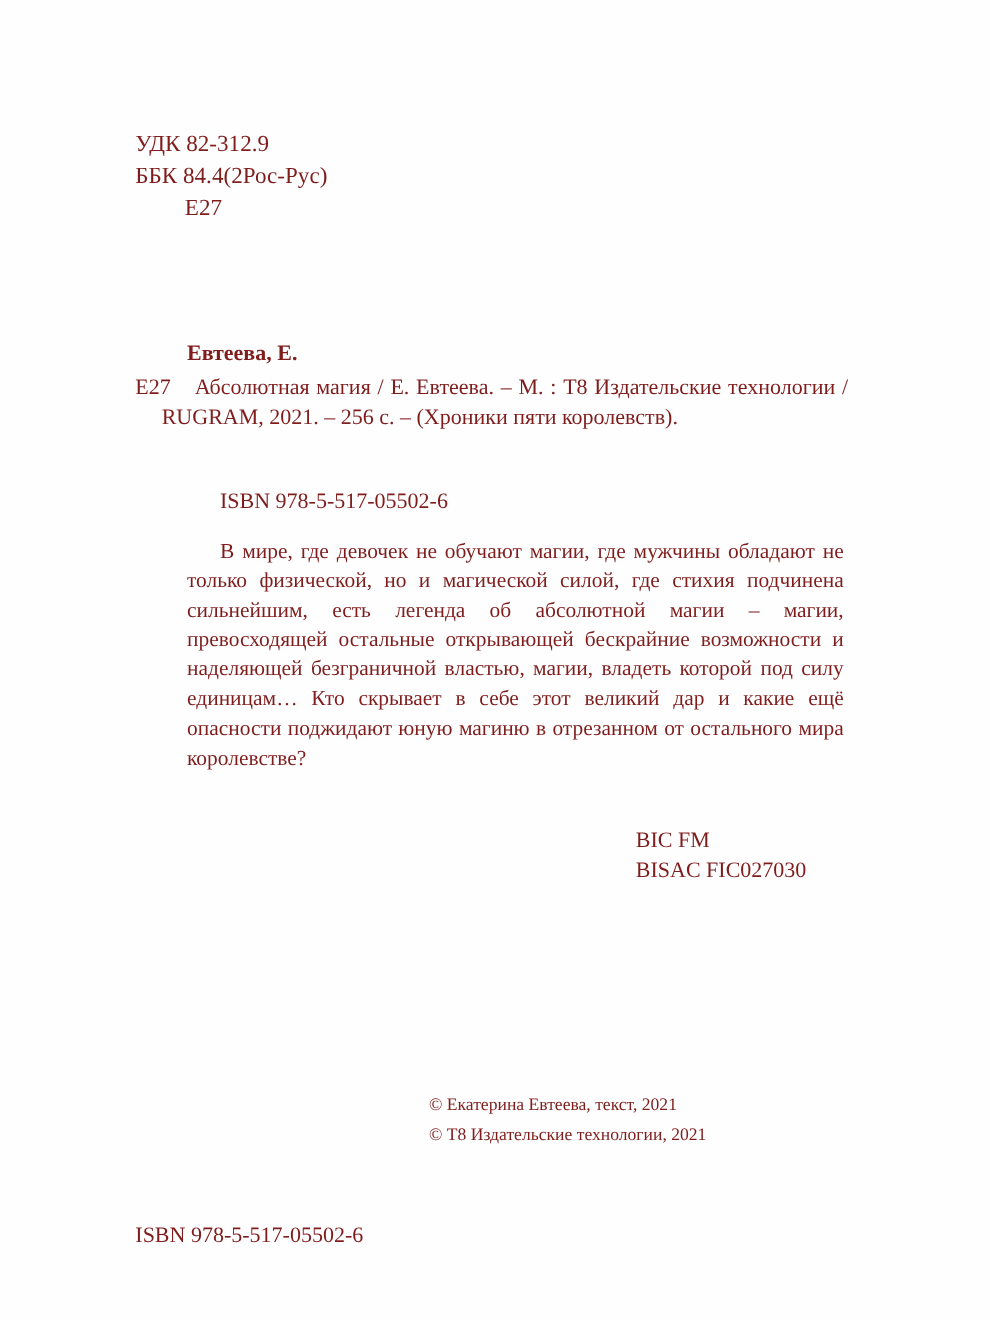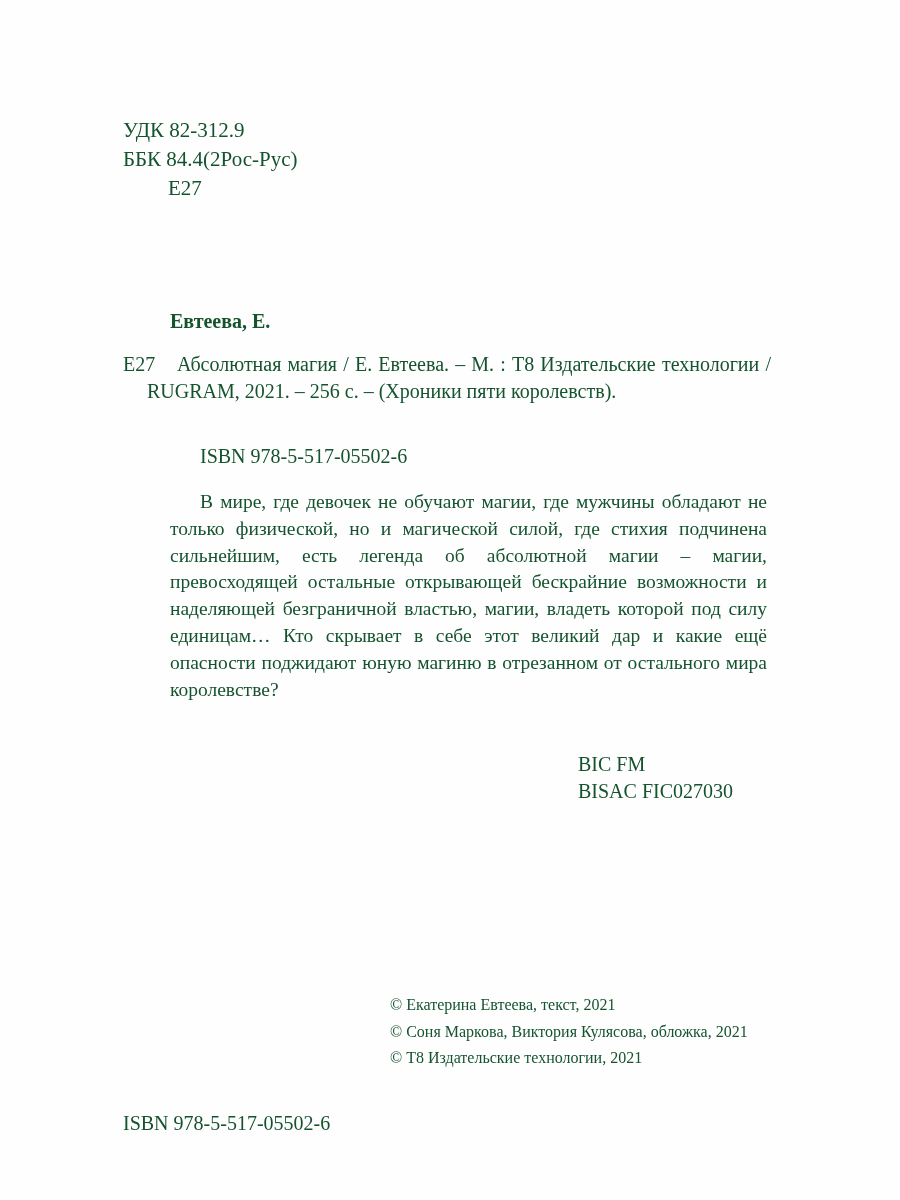--- a/index.html
+++ b/index.html
@@ -6,21 +6,21 @@
   html, body {
     width: 900px;
     background: #f4f4f2;
   }
   .page {
     position: relative;
     width: 900px;
     height: 1200px;
     background: #fefefe;
     font-family: "Liberation Serif", "DejaVu Serif", serif;
-    color: #14532d;
+    color: #7f1d1d;
     overflow: hidden;
   }
 
   
   .top-block {
     position: absolute;
     top: 116px;
     left: 123px;
     font-size: 21px;
     line-height: 29px;
@@ -34,21 +34,21 @@
     position: absolute;
     top: 308px;
     left: 123px;
     width: 648px;
     font-size: 20px;
     line-height: 27px;
   }
   .biblio .author {
     font-weight: bold;
     margin-left: 47px;
-    margin-bottom: 16px;
+    margin-bottom: 4px;
   }
   .biblio .entry-wrap {
     position: relative;
   }
   .biblio .entry-code {
     position: absolute;
     left: 0;
     top: 0;
   }
   .biblio .entry {
@@ -137,19 +137,18 @@
     <p>В мире, где девочек не обучают магии, где мужчины обладают не только физической, но и магической силой, где стихия подчинена сильнейшим, есть легенда об абсолютной магии – магии, превосходящей остальные открывающей бескрайние возможности и наделяющей безграничной властью, магии, владеть которой под силу единицам… Кто скрывает в себе этот великий дар и какие ещё опасности поджидают юную магиню в отрезанном от остального мира королевстве?</p>
   </div>
 
   <div class="class-block">
     <div>BIC FM</div>
     <div>BISAC FIC027030</div>
   </div>
 
   <div class="copyright-block">
     <div class="c-line">© Екатерина Евтеева, текст, 2021</div>
-    <div class="c-line">© Соня Маркова, Виктория Кулясова, обложка, 2021</div>
     <div class="c-line">© Т8 Издательские технологии, 2021</div>
   </div>
 
   <div class="isbn-bottom">ISBN 978-5-517-05502-6</div>
 
 </div>
 
 </body></html>

